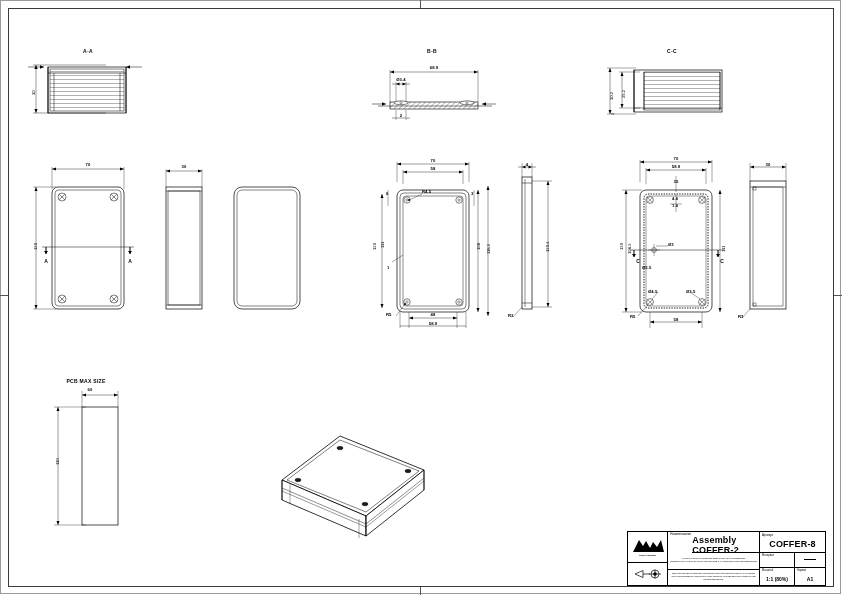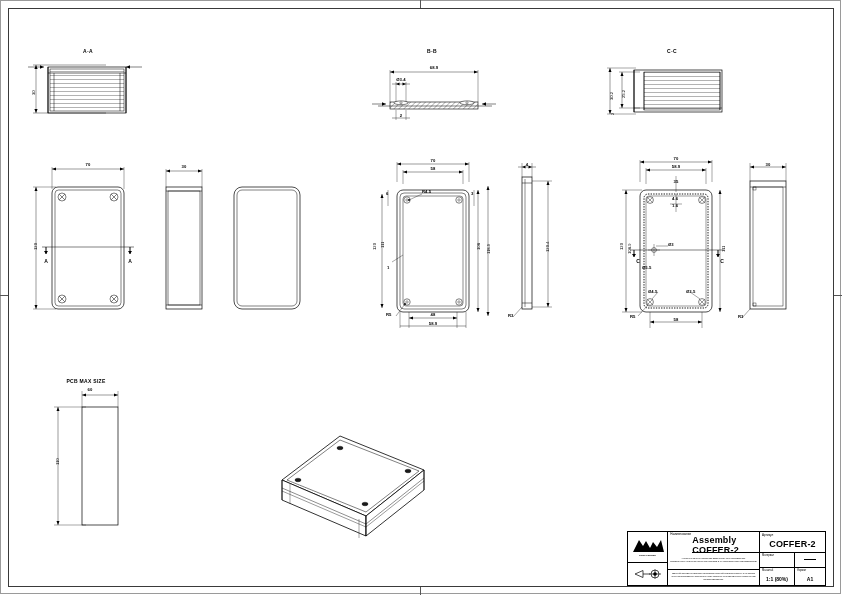--- a/index.html
+++ b/index.html
@@ -523,21 +523,21 @@
       <div class="tb-note">
         <div class="noteline">Данный документ является интеллектуальной собственностью и не может</div>
         <div class="noteline">быть воспроизведен полностью или частично без письменного разрешения</div>
         <div class="noteline">правообладателя.</div>
       </div>
     </div>
 
     <div class="tb-right">
       <div class="tb-r-top">
         <div class="tb-r-cap">Артикул</div>
-        <div class="tb-r-val">COFFER-2</div>
+        <div class="tb-r-val">COFFER-8</div>
       </div>
       <div class="tb-r-mid">
         <div class="tb-r-mid-l">
           <div class="cellcap">Материал</div>
         </div>
         <div class="tb-r-mid-r">
           <div class="dash"></div>
         </div>
       </div>
       <div class="tb-r-bot">

